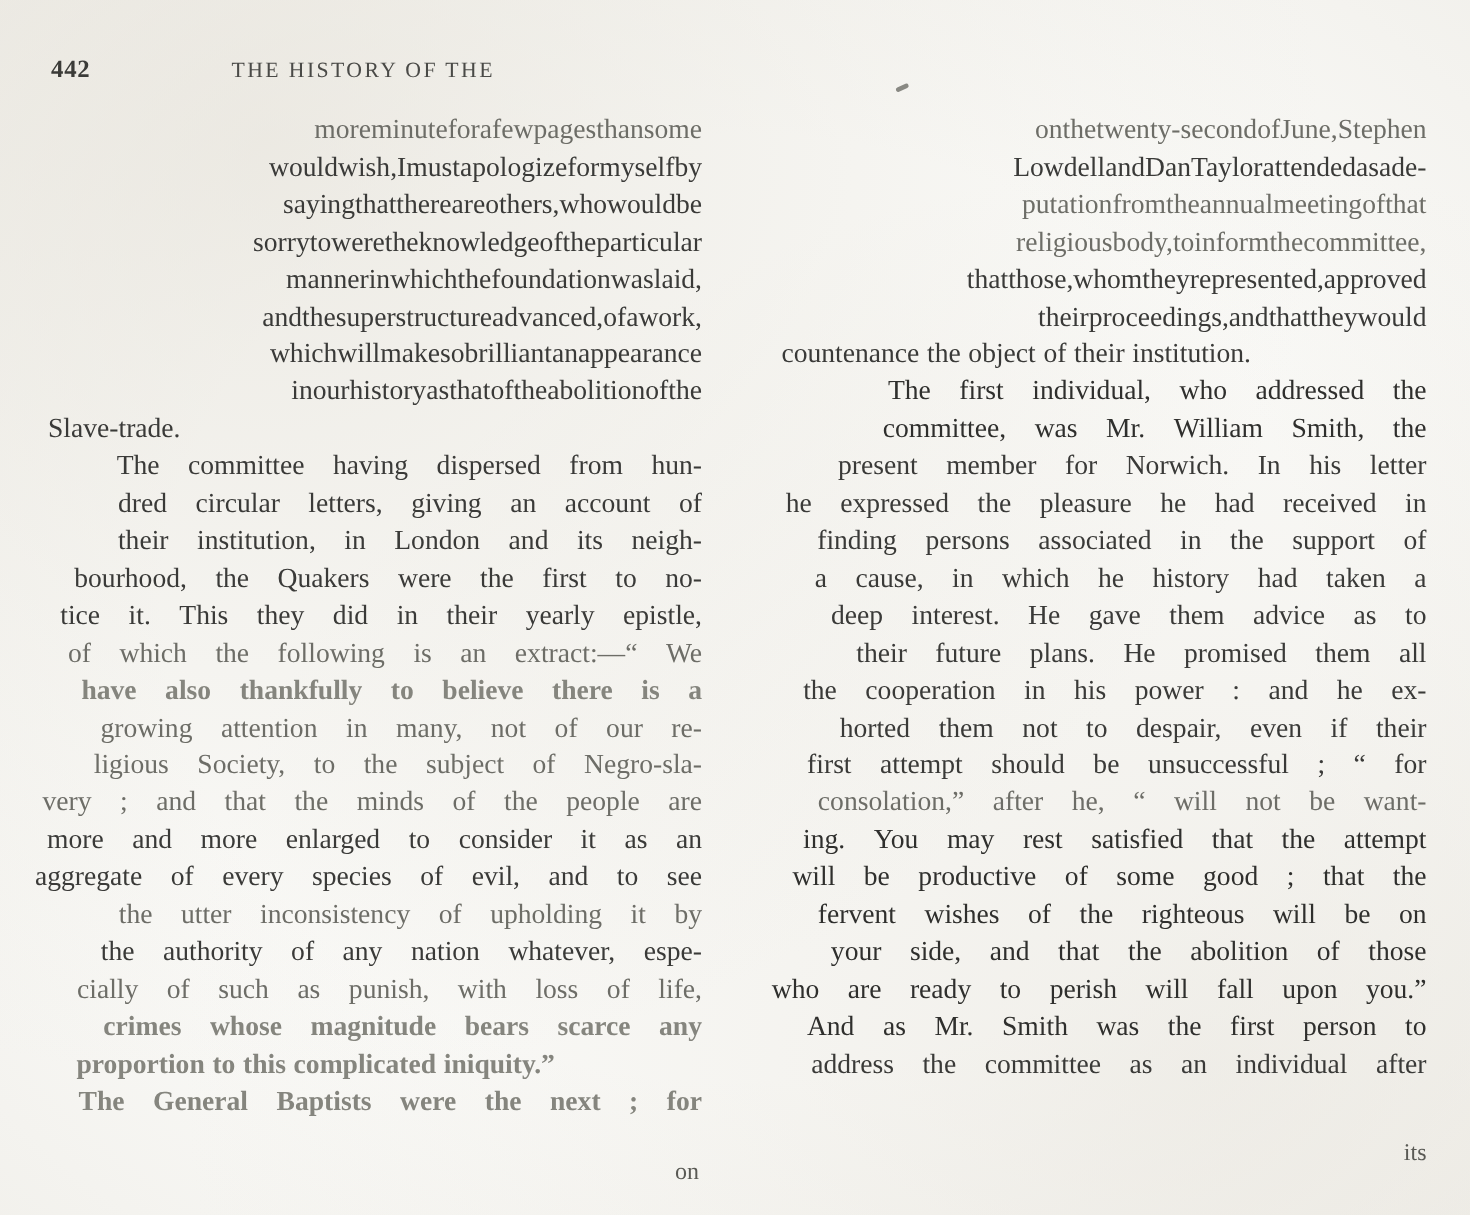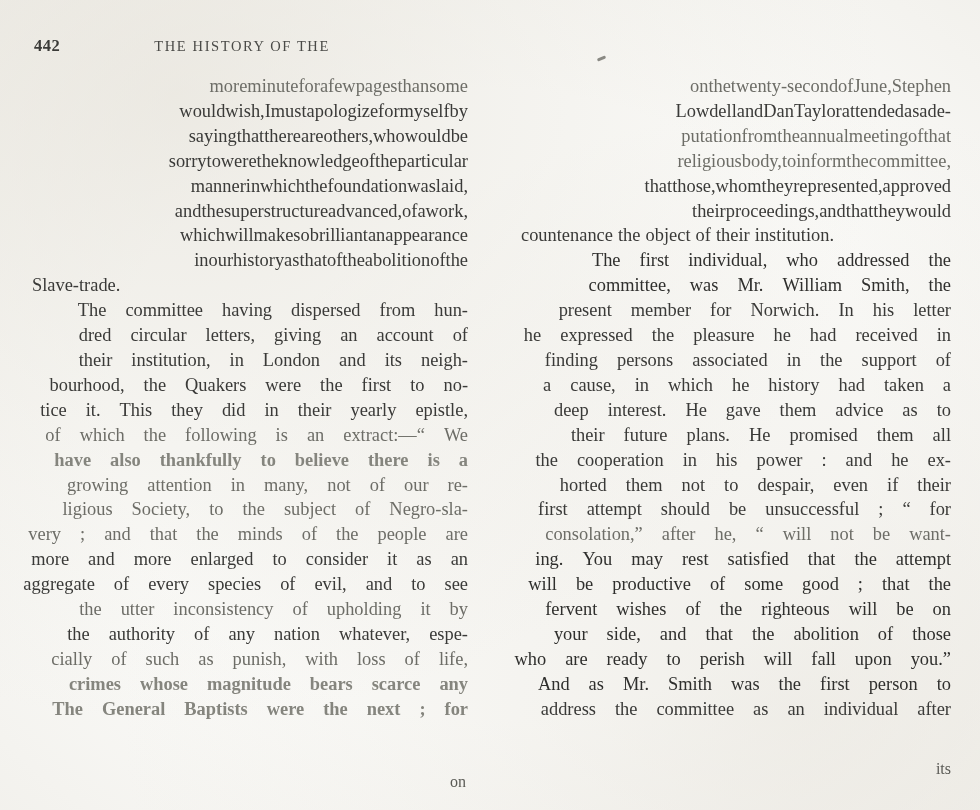--- a/index.html
+++ b/index.html
@@ -362,20 +362,21 @@
           <span>life,</span>
         </span>
       <span class="line just faded2">
           <span>crimes</span>
           <span>whose</span>
           <span>magnitude</span>
           <span>bears</span>
           <span>scarce</span>
           <span>any</span>
         </span>
+      <span class="line faded2">proportion to this complicated iniquity.”</span>
     </p>
 
     <p class="para">
       <span class="line just indent faded2">
           <span>The</span>
           <span>General</span>
           <span>Baptists</span>
           <span>were</span>
           <span>the</span>
           <span>next</span>

